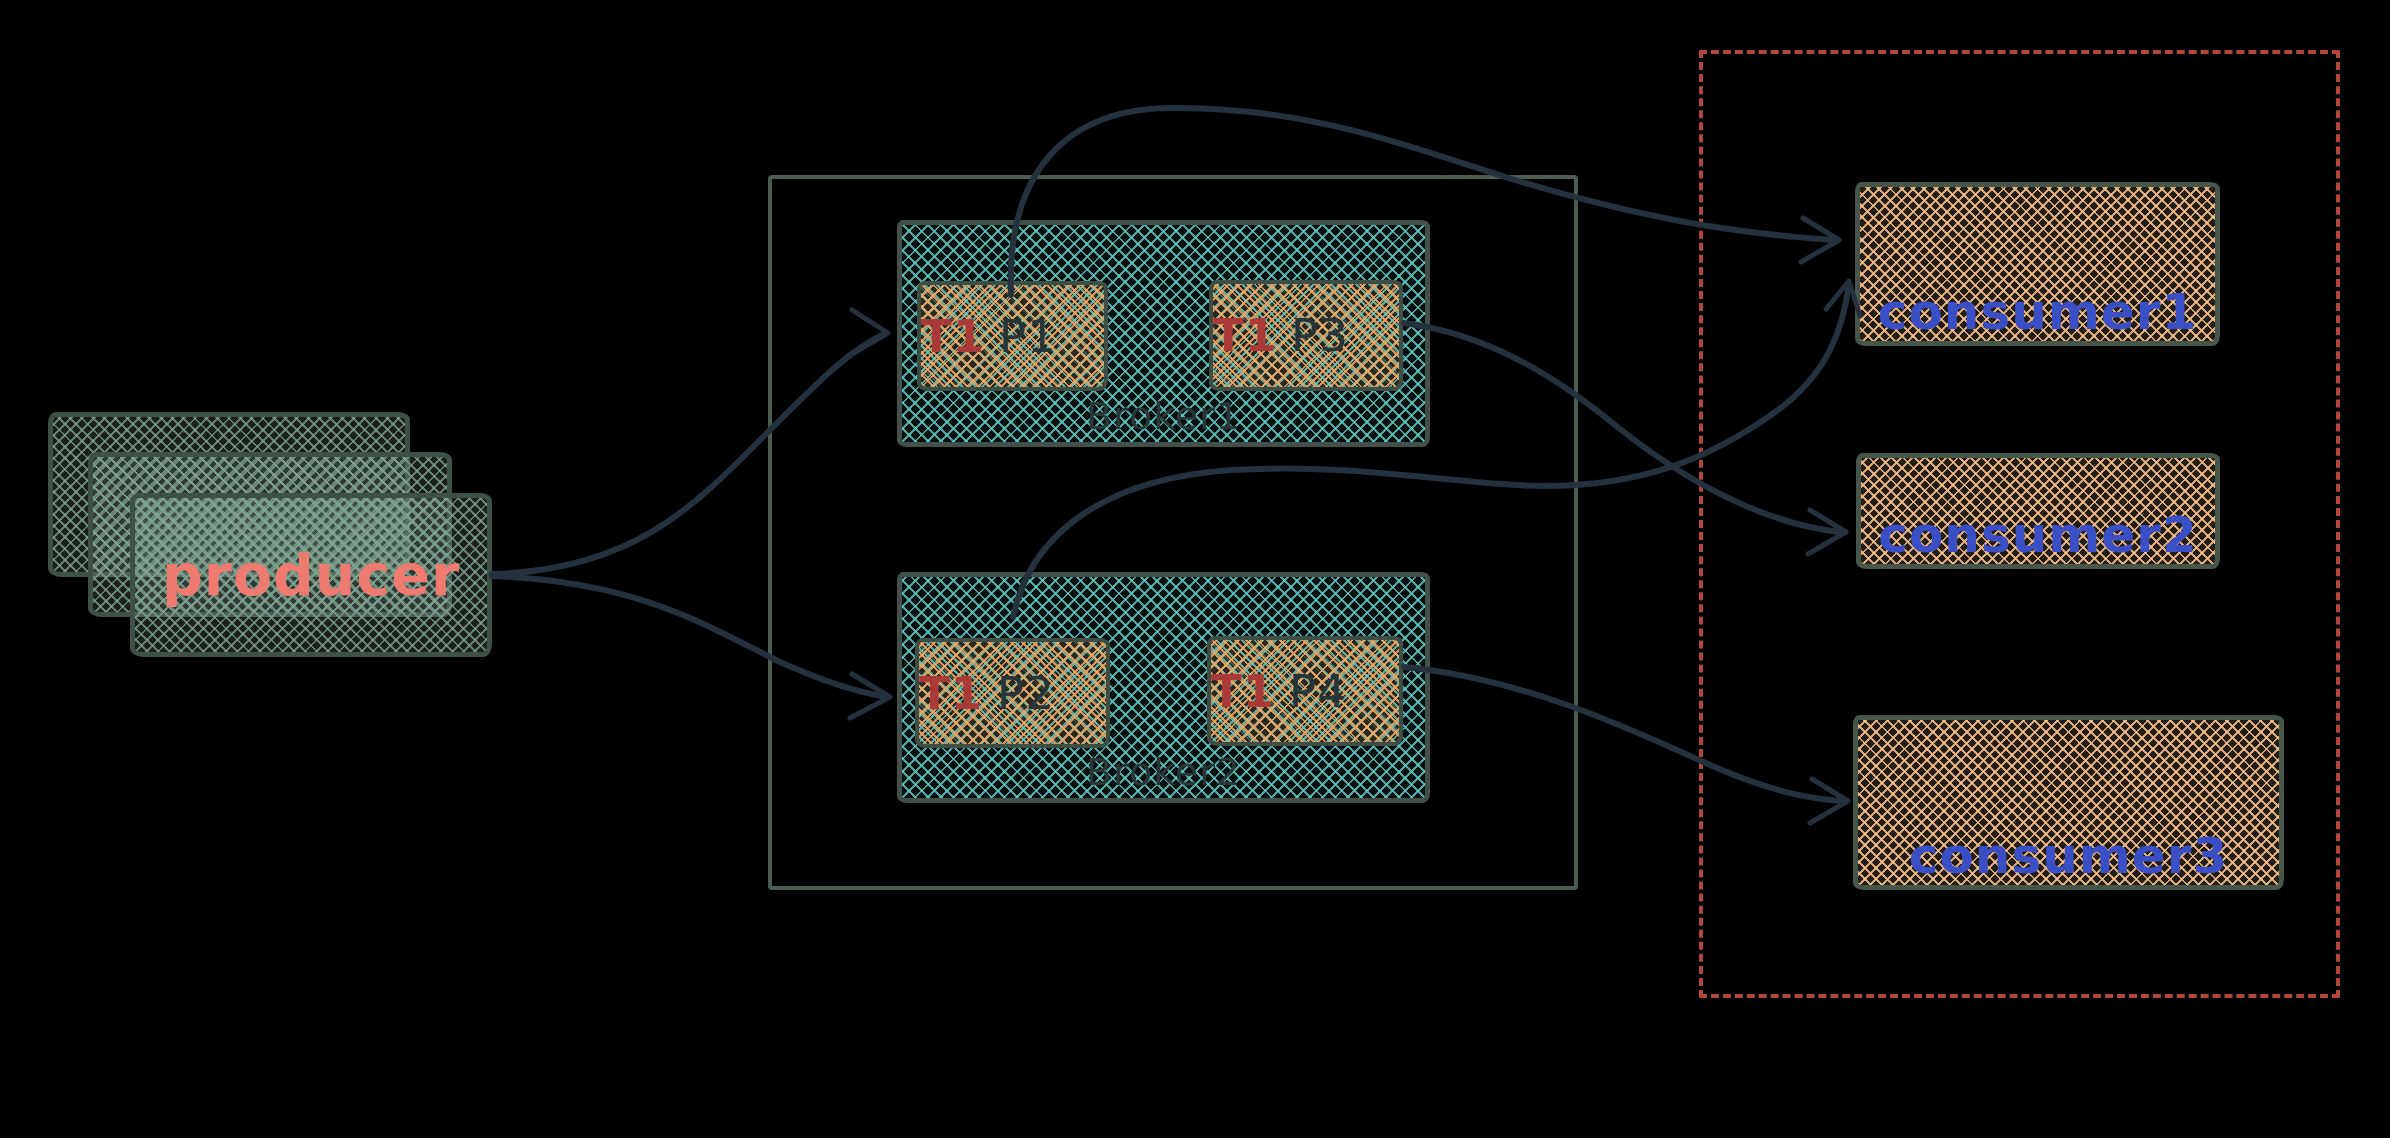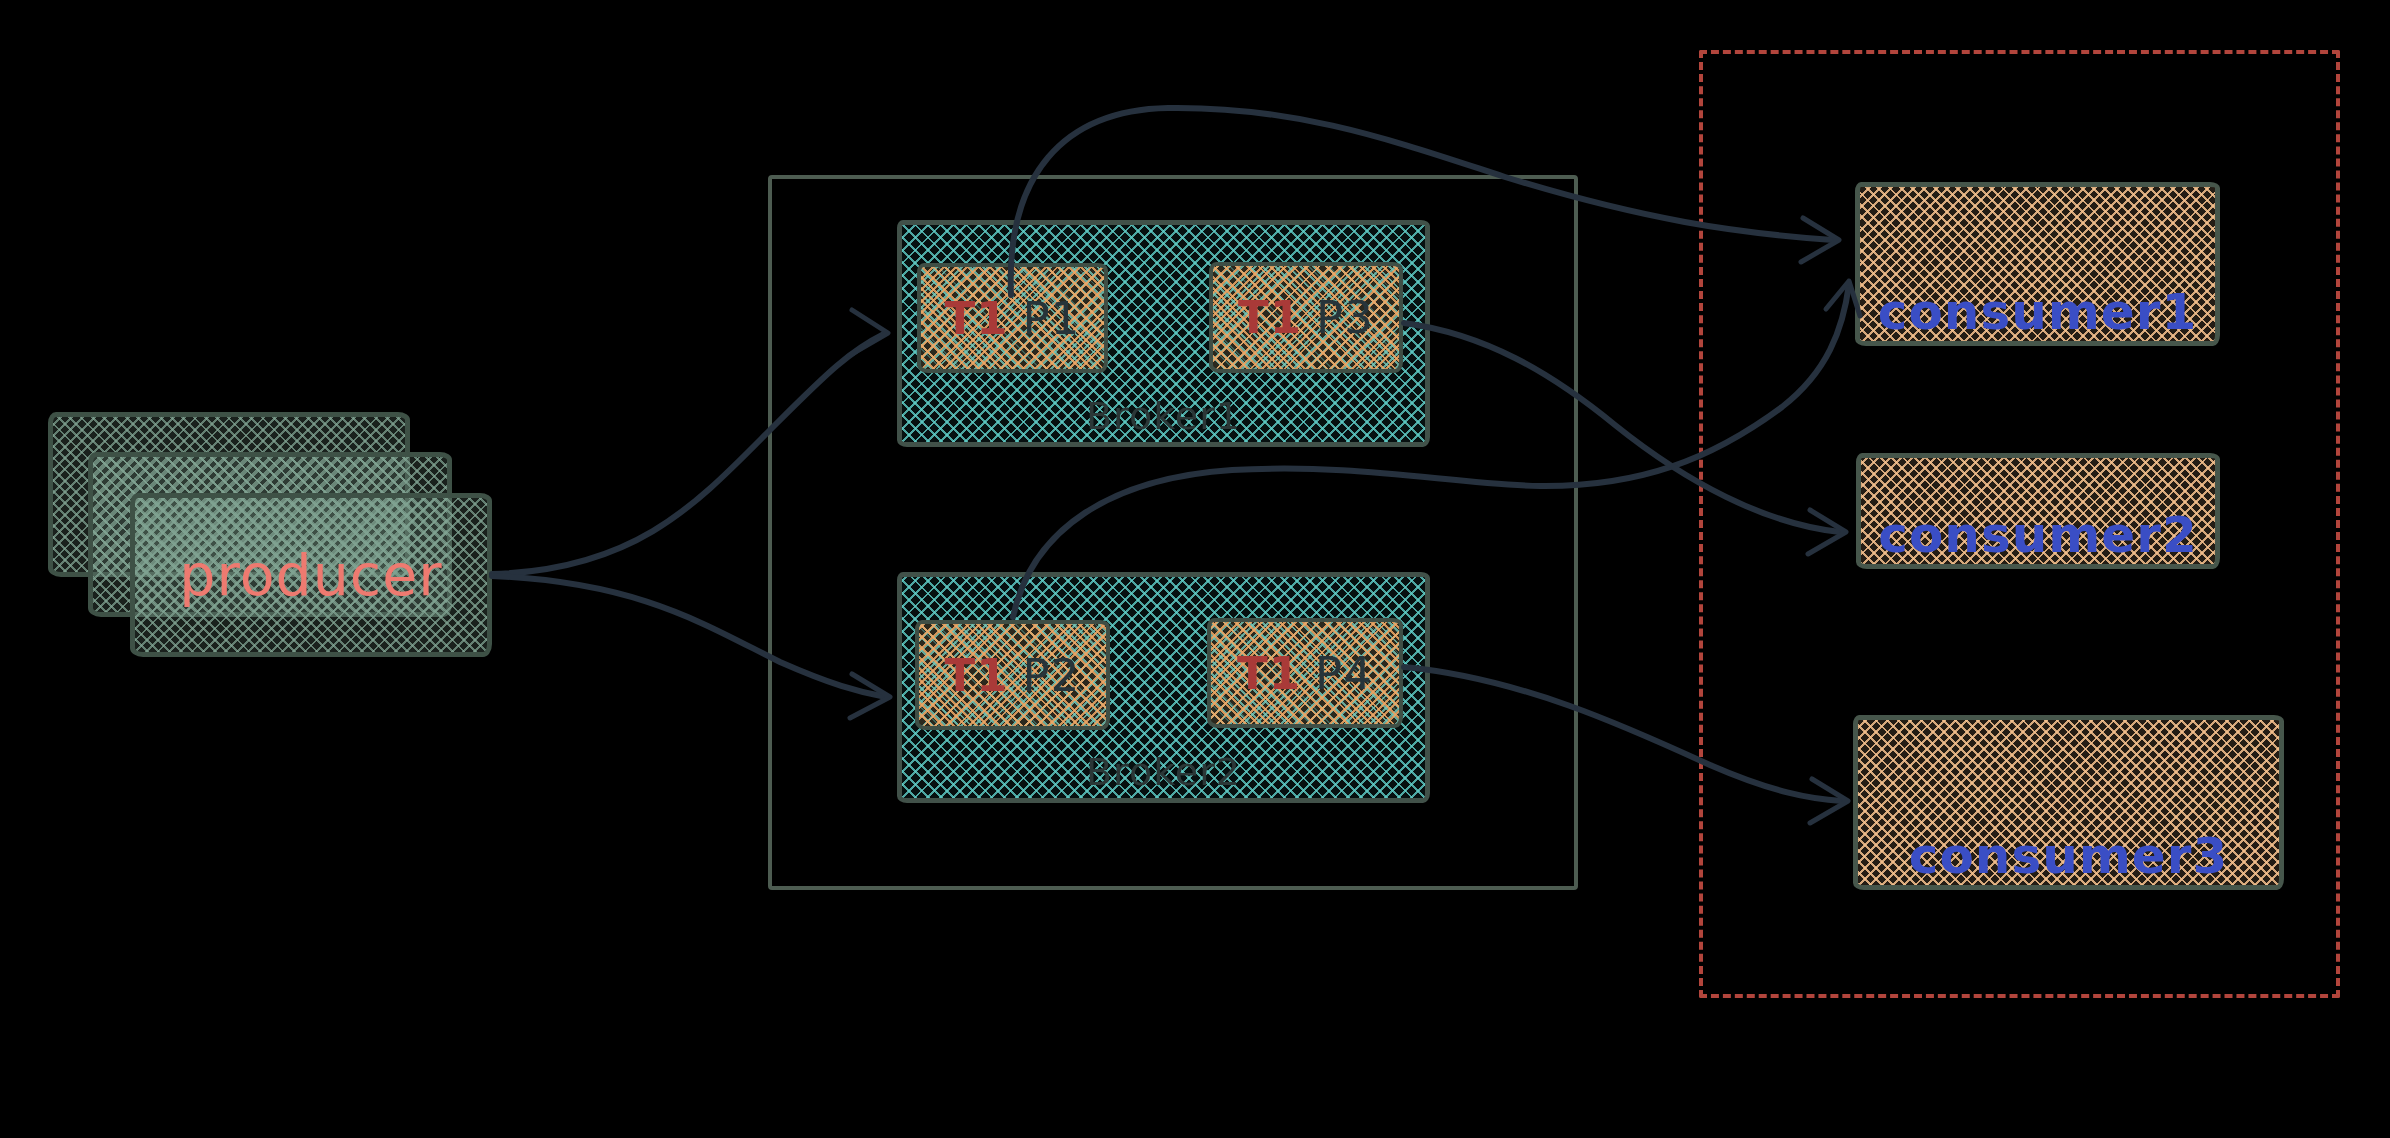--- a/index.html
+++ b/index.html
@@ -11,21 +11,21 @@
   .producer-box{
     background-color:rgba(128,163,146,.20);
     background-image:
       repeating-linear-gradient(45deg, rgba(128,163,146,.72) 0 2px, transparent 2px 8px),
       repeating-linear-gradient(-45deg, rgba(128,163,146,.72) 0 2px, transparent 2px 8px);
     border:5px solid var(--producer-border,#3e5146);
     border-radius:8px 12px 9px 13px / 11px 8px 13px 9px;
   }
   .producer-label{
     display:flex;align-items:center;justify-content:center;
-    color:var(--producer-text,#ee7a70);font-size:57px;font-weight:normal;letter-spacing:1px;
+    color:var(--producer-text,#ee7a70);font-size:57px;font-weight:bold;letter-spacing:1px;
   }
 
   
   .cluster-box{border:4px solid var(--cluster-border,#4d5c51);border-radius:4px;}
 
   
   .broker-box{
     background-color:rgba(95,204,198,.08);
     background-image:
       repeating-linear-gradient(45deg, rgba(95,204,198,.8) 0 2px, transparent 2px 9px),
@@ -40,22 +40,22 @@
 
   
   .partition-box{
     background-color:rgba(237,167,101,.16);
     background-image:
       repeating-linear-gradient(45deg, rgba(237,167,101,.85) 0 2px, transparent 2px 8px),
       repeating-linear-gradient(-45deg, rgba(237,167,101,.85) 0 2px, transparent 2px 8px),
       repeating-linear-gradient(45deg, rgba(95,204,198,.35) 0 1px, transparent 1px 14px);
     border:4px solid var(--partition-border,#3f4e45);
     border-radius:7px 10px 8px 11px / 9px 7px 11px 8px;
-    display:flex;align-items:center;justify-content:center;
-    font-size:45px;letter-spacing:1px;
+    display:flex;align-items:center;
+    font-size:45px;letter-spacing:1px;margin-top:18px;
   }
   .topic-text{color:var(--topic-text,#a93a38);font-weight:bold;}
   .partition-id-text{color:var(--partition-text,#27343a);margin-left:14px;}
 
   
   .group-box{border:4px dashed var(--group-border,#b2453c);border-radius:2px;}
 
   
   .consumer-box{
     background-color:rgba(244,192,141,.15);

